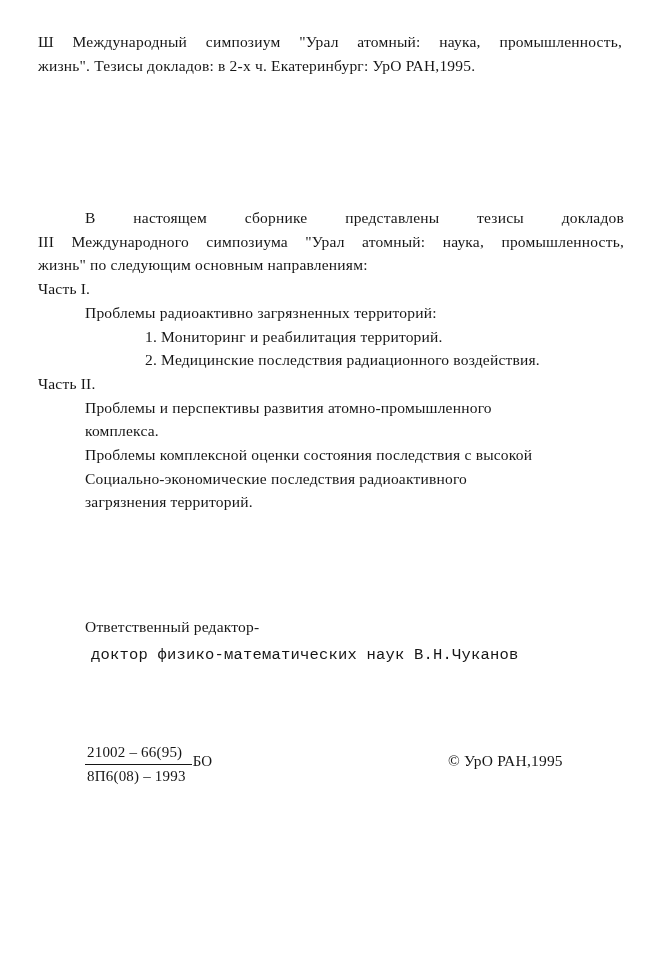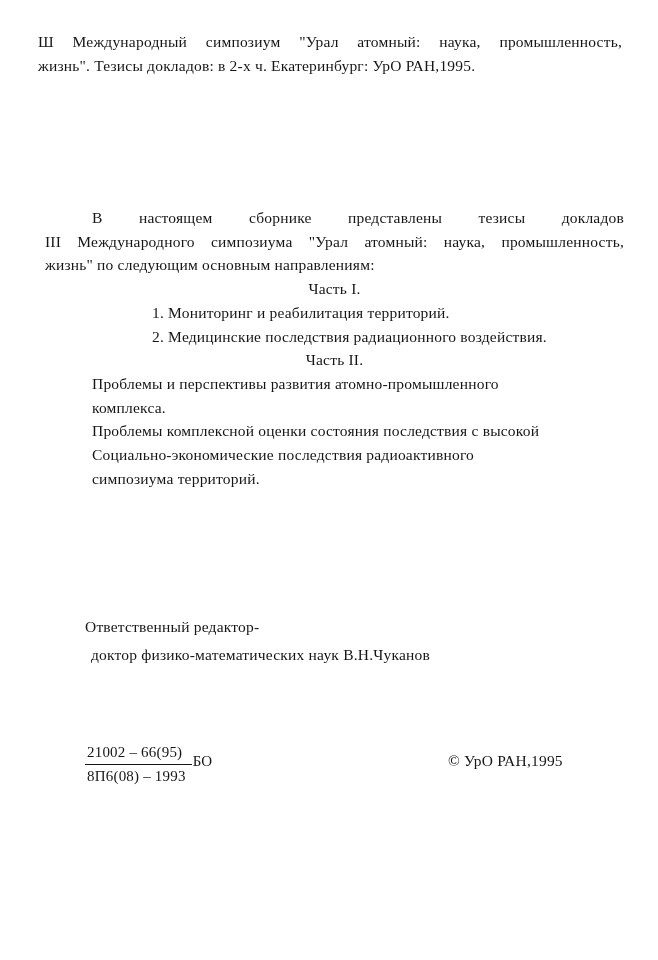--- a/index.html
+++ b/index.html
@@ -25,38 +25,37 @@
     top: 30px;
     left: 38px;
     right: 36px;
     line-height: 24px;
   }
   .body-block {
     top: 206px;
     left: 38px;
     right: 34px;
     line-height: 23.7px;
-    margin-left: 7px;
   }
   .line { display: block; }
   .spread {
     text-align: justify;
     text-align-last: justify;
   }
   .indent-first { text-indent: 47px; }
   .pad1 { padding-left: 47px; }
   .pad2 { padding-left: 107px; }
-  .center { text-align: center; }
+  .center { text-align: left; }
 
   .editor-block {
     top: 613px;
     left: 85px;
     line-height: 28px;
   }
-  .editor-line2 { padding-left: 6px; }
+  .editor-line2 { padding-left: 6px; font-family: Liberation Mono, monospace; }
 
   .catalog-block {
     top: 744px;
     left: 85px;
     display: flex;
     align-items: center;
     font-size: 15px;
   }
   .frac { text-align: left; }
   .frac .num {
@@ -87,29 +86,30 @@
     <span class="line spread">Ш Международный симпозиум "Урал атомный: наука, промышленность,</span>
     <span class="line">жизнь". Тезисы докладов: в 2-х ч. Екатеринбург: УрО РАН,1995.</span>
   </div>
 
   <div class="abs body-block">
     <span class="line spread indent-first">В настоящем сборнике представлены тезисы докладов</span>
     <span class="line spread">III Международного симпозиума "Урал атомный: наука, промышленность,</span>
     <span class="line">жизнь" по следующим основным направлениям:</span>
 
     <span class="line center">Часть I.</span>
+    <span class="line pad1">Проблемы радиоактивно загрязненных территорий:</span>
     <span class="line pad2">1. Мониторинг и реабилитация территорий.</span>
     <span class="line pad2">2. Медицинские последствия радиационного воздействия.</span>
 
     <span class="line center">Часть II.</span>
     <span class="line pad1">Проблемы и перспективы развития атомно-промышленного</span>
     <span class="line pad1">комплекса.</span>
     <span class="line pad1">Проблемы комплексной оценки состояния последствия с высокой</span>
     <span class="line pad1">Социально-экономические последствия радиоактивного</span>
-    <span class="line pad1">симпозиума территорий.</span>
+    <span class="line pad1">загрязнения территорий.</span>
   </div>
 
   <div class="abs editor-block">
     <span class="line">Ответственный редактор-</span>
     <span class="line editor-line2">доктор физико-математических наук В.Н.Чуканов</span>
   </div>
 
   <div class="abs catalog-block">
     <div class="frac">
       <div class="num">21002 – 66(95)</div>

